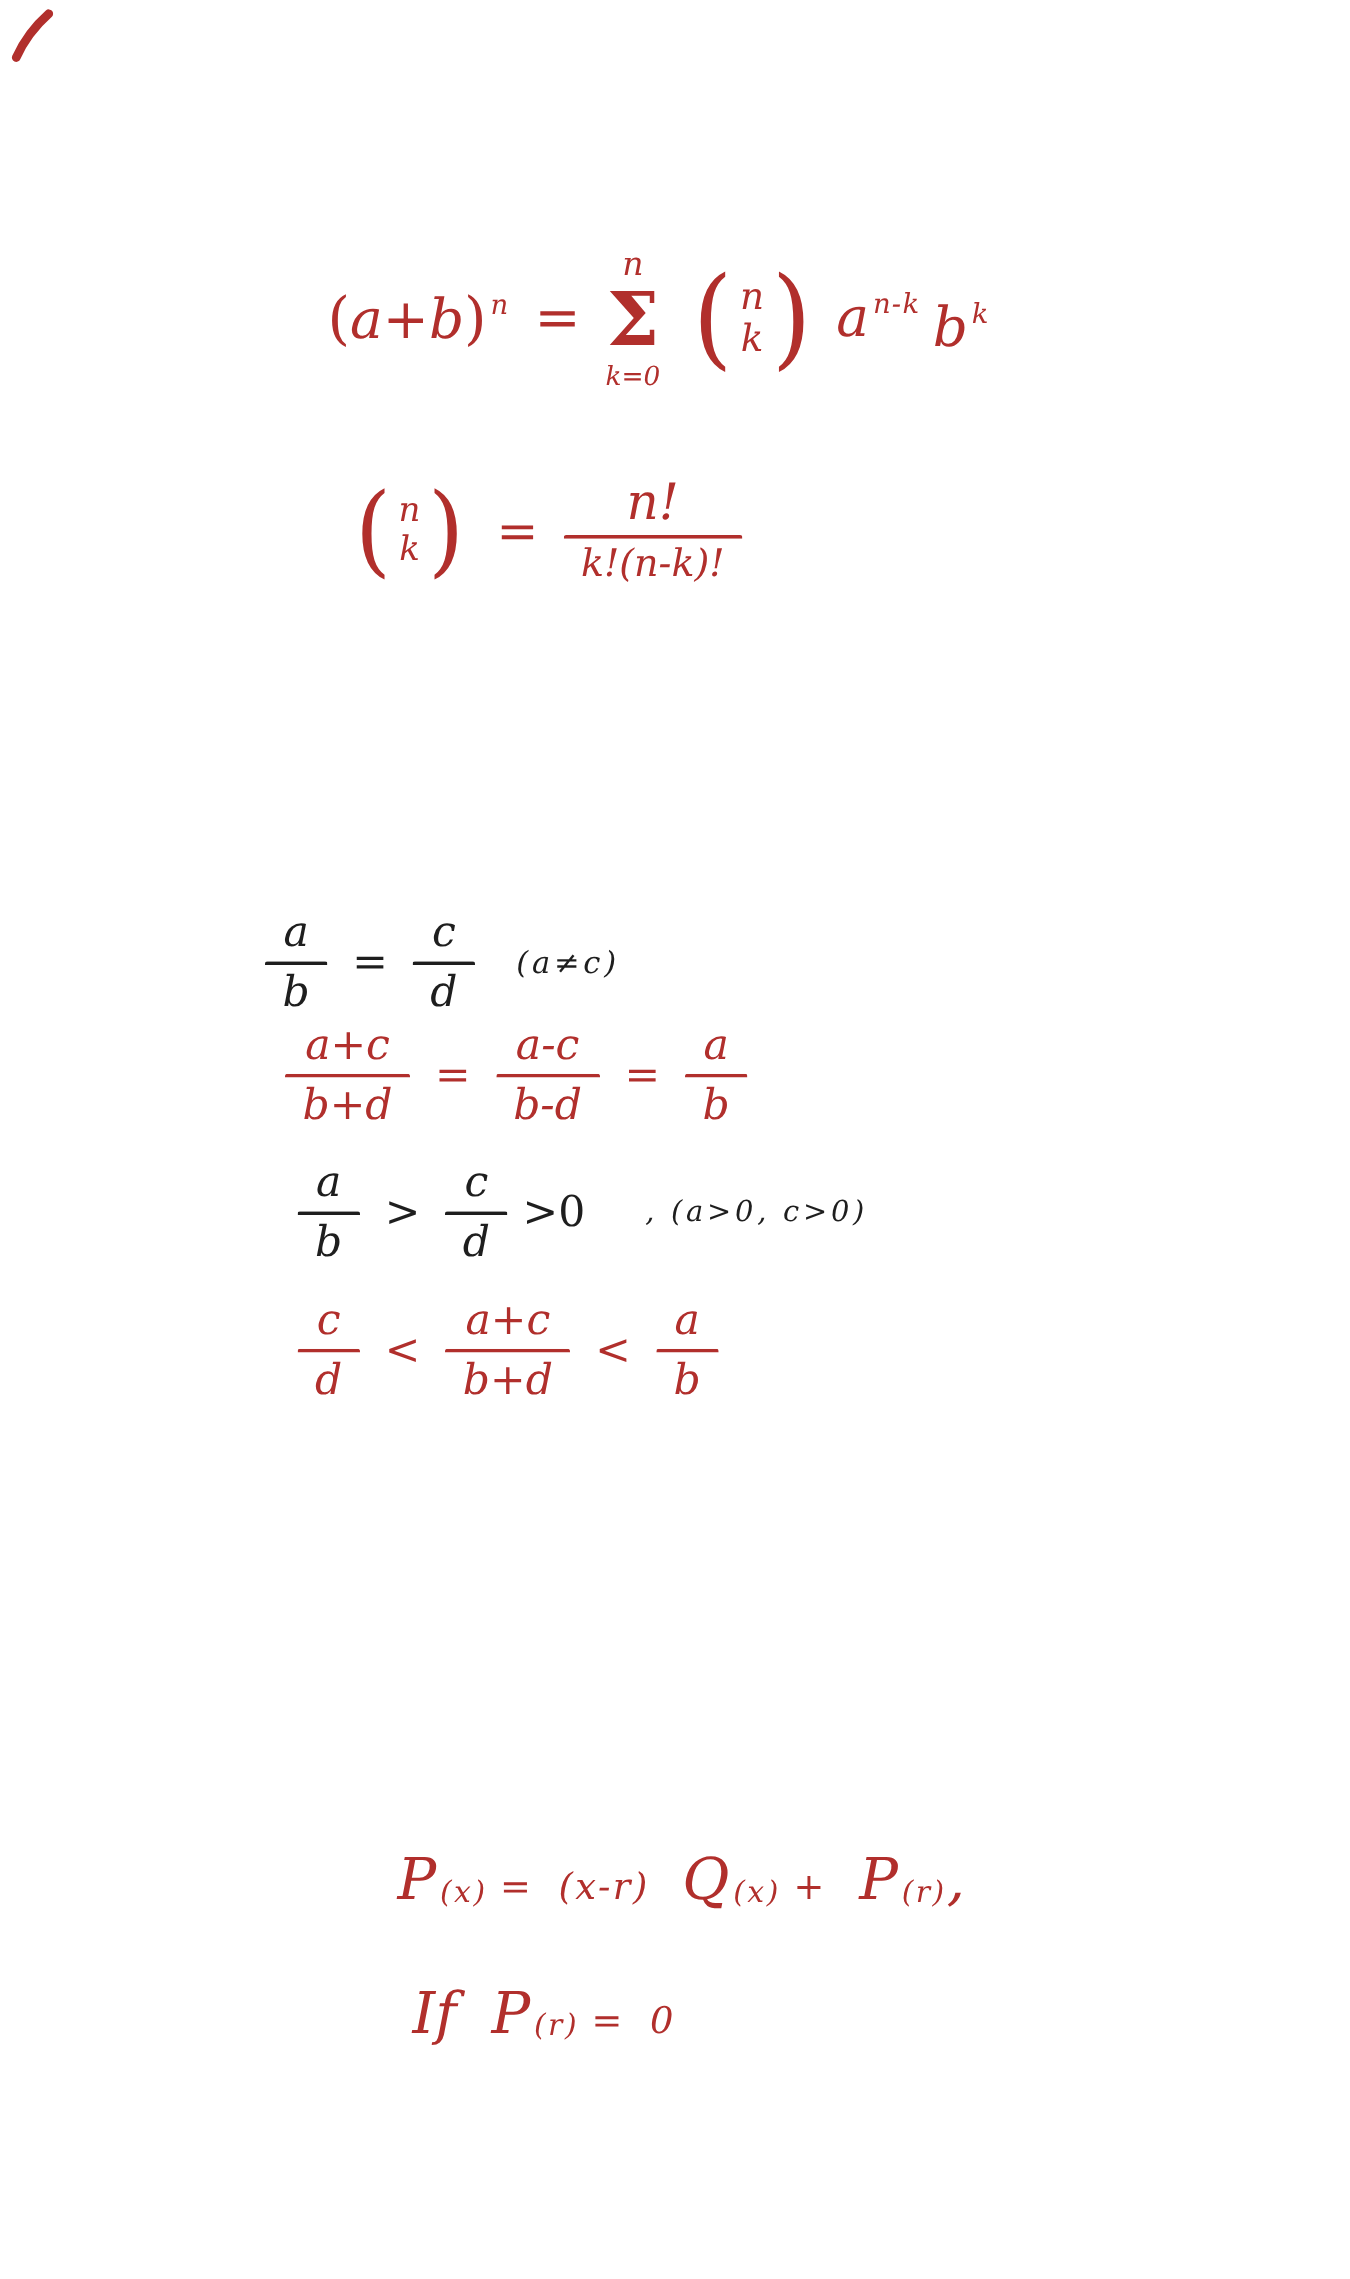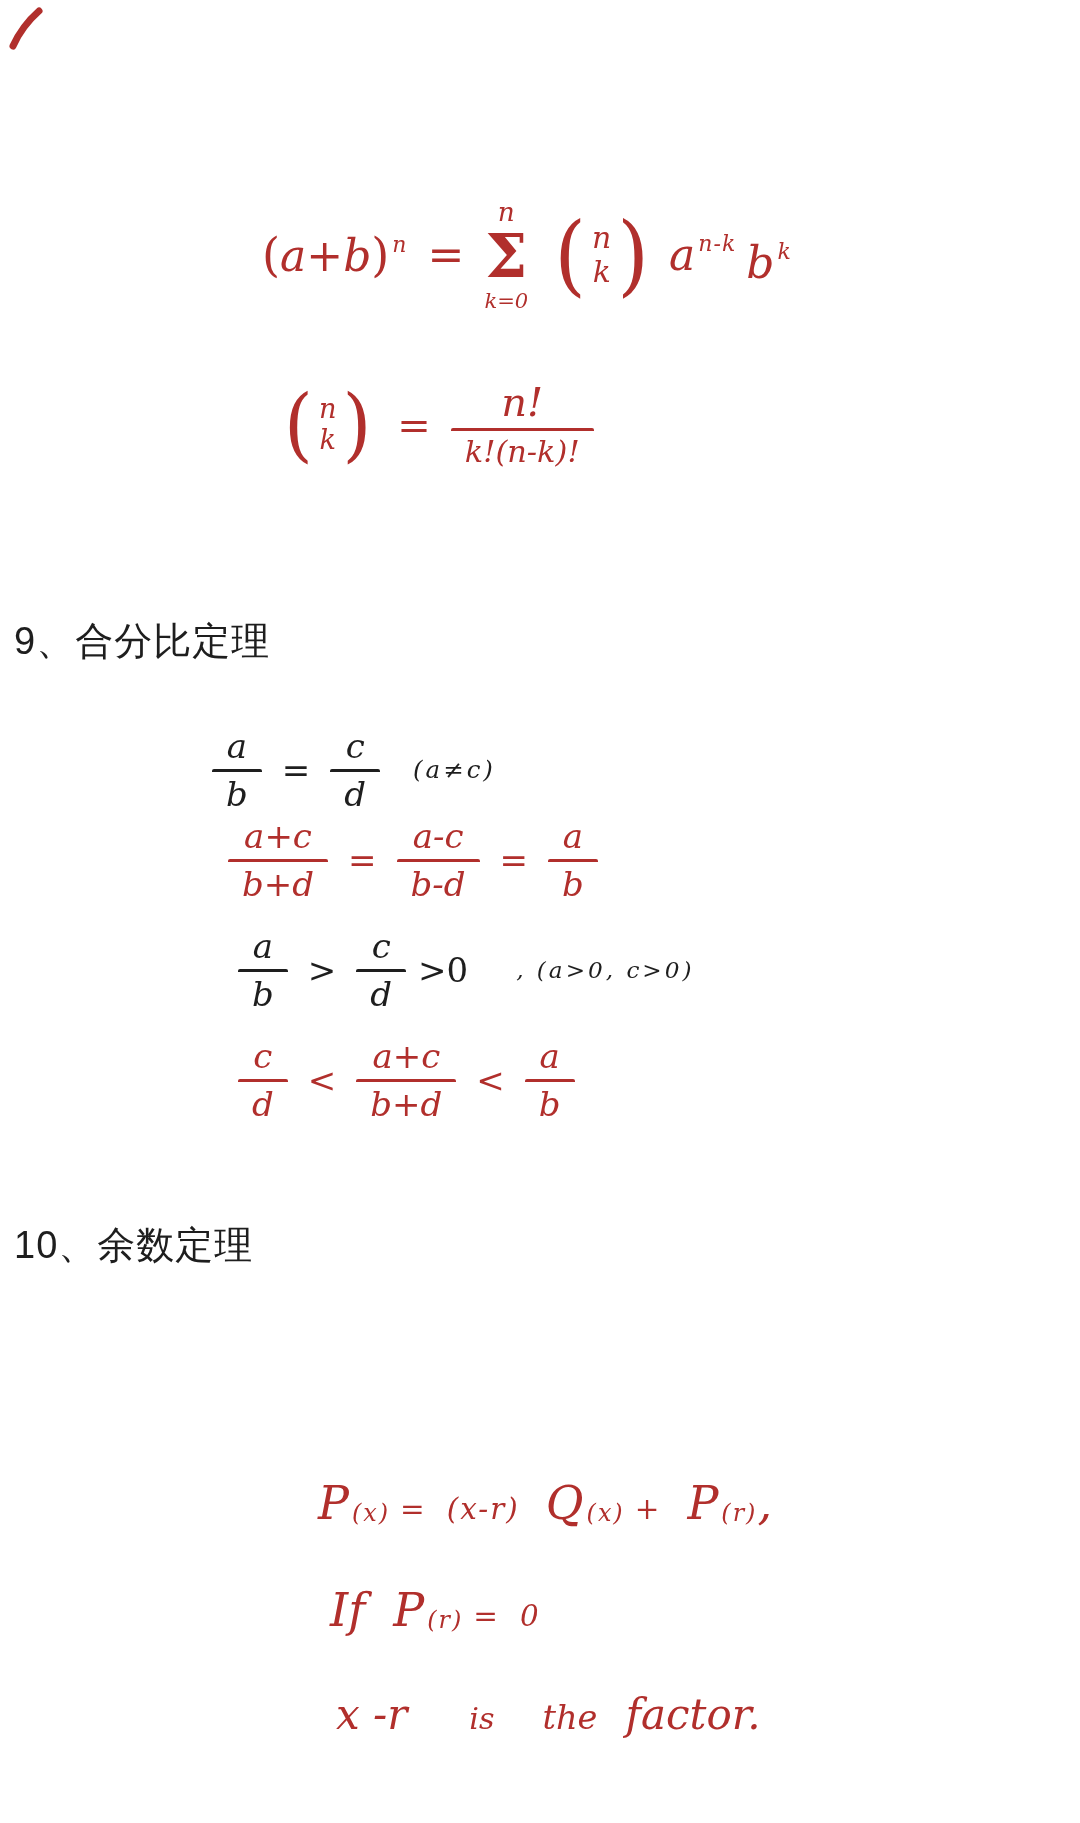--- a/index.html
+++ b/index.html
@@ -95,21 +95,20 @@
       </span>
       <span class="bp">)</span>
     </span>
     <span class="op">=</span>
     <span class="frac">
       <span class="num">n!</span>
       <span class="den small">k!(n-k)!</span>
     </span>
   </div>
 
-  <div class="heading" style="left:14px; top:616px;">9、合分比定理</div>
 
   <div class="formula black" style="left:212px; top:728px; font-size:34px;">
     <span class="frac">
       <span class="num">a</span>
       <span class="den">b</span>
     </span>
     <span class="op">=</span>
     <span class="frac">
       <span class="num">c</span>
       <span class="den">d</span>
@@ -158,21 +157,20 @@
       <span class="num">a+c</span>
       <span class="den">b+d</span>
     </span>
     <span class="op">&lt;</span>
     <span class="frac">
       <span class="num">a</span>
       <span class="den">b</span>
     </span>
   </div>
 
-  <div class="heading" style="left:14px; top:1220px;">10、余数定理</div>
 
   <div class="hand-line" style="left:318px; top:1476px; font-size:46px;">
     <span>P</span>
     <span class="sm">(x)</span>
     <span class="mid gap-s">=</span>
     <span class="mid gap-m">(x-r)</span>
     <span class="gap-s">Q</span>
     <span class="sm">(x)</span>
     <span class="mid gap-s">+</span>
     <span class="gap-s">P</span>
@@ -181,20 +179,14 @@
   </div>
 
   <div class="hand-line" style="left:330px; top:1583px; font-size:46px;">
     <span>If</span>
     <span class="gap-m">P</span>
     <span class="sm">(r)</span>
     <span class="mid gap-s">=</span>
     <span class="mid">0</span>
   </div>
 
-  <div class="hand-line" style="left:336px; top:1690px; font-size:42px;">
-    <span>x -r</span>
-    <span class="w-is gap-xl">is</span>
-    <span class="w-the gap-l">the</span>
-    <span class="gap-m">factor.</span>
-  </div>
 
 </div>
 
 </body></html>

